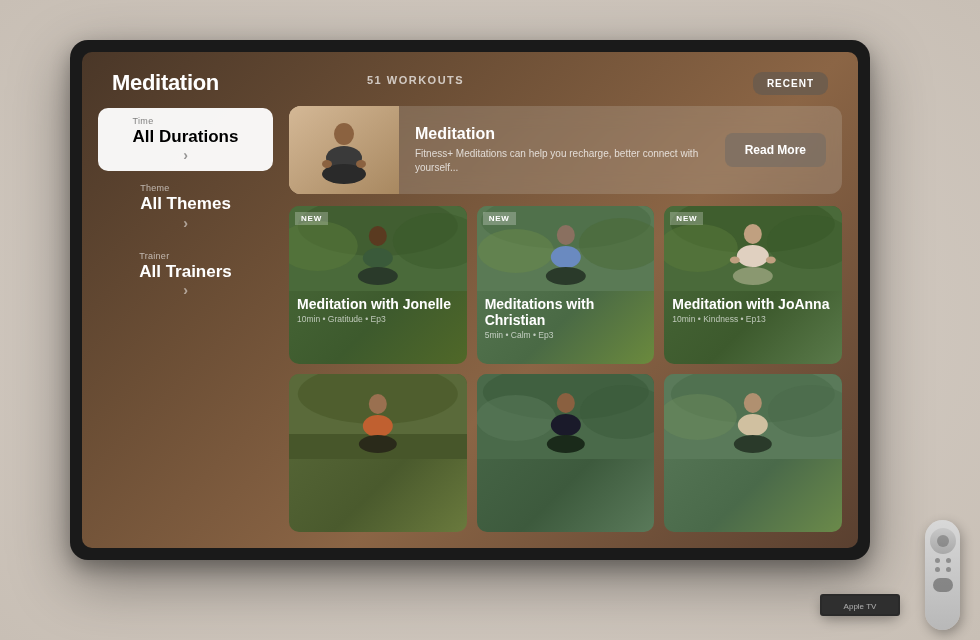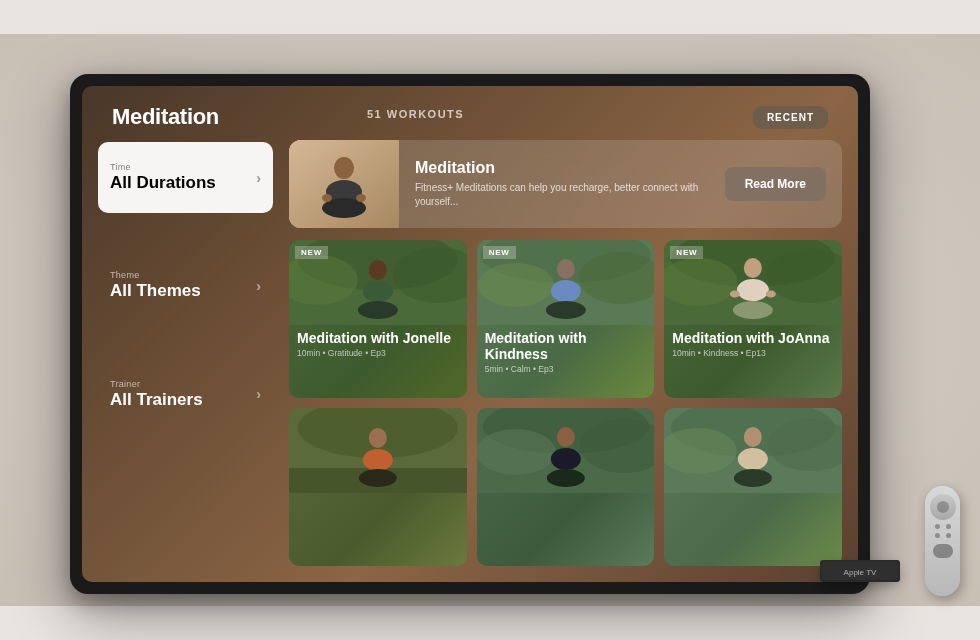--- a/index.html
+++ b/index.html
@@ -9,21 +9,21 @@
       background: #e8e4e0;
       font-family: -apple-system, BlinkMacSystemFont, 'SF Pro Display', 'Helvetica Neue', sans-serif;
       overflow: hidden;
       display: flex;
       align-items: center;
       justify-content: center;
     }
 
     .outer-wrapper {
       width: 980px;
-      height: 572px;
+      height: 640px;
       position: relative;
       display: flex;
       align-items: center;
       justify-content: center;
       background: radial-gradient(ellipse at center, #d8d0c8 0%, #c8bfb5 100%);
     }
 
     
     .tv-frame {
       width: 800px;
@@ -107,34 +107,34 @@
       width: 175px;
       flex-shrink: 0;
       display: flex;
       flex-direction: column;
       gap: 4px;
       padding-top: 2px;
     }
 
     .filter-item {
       border-radius: 10px;
-      padding: 20px 12px;
+      padding: 8px 12px;
       cursor: pointer;
       display: flex;
       align-items: center;
       justify-content: space-between;
+      flex-direction: column;
     }
 
     .filter-item.active {
       background: rgba(255,255,255,0.95);
     }
 
     .filter-item.inactive {
       background: transparent;
-      margin-top: 33px;
     }
 
     .filter-label {
       font-size: 9px;
       font-weight: 500;
       letter-spacing: 0.3px;
       margin-bottom: 1px;
     }
 
     .filter-item.active .filter-label { color: rgba(0,0,0,0.5); }
@@ -438,21 +438,21 @@
                     <ellipse cx="40" cy="45" rx="38" ry="22" fill="#6a8a4a" opacity="0.5"></ellipse>
                     <ellipse cx="145" cy="38" rx="42" ry="26" fill="#4a6a35" opacity="0.5"></ellipse>
 
                     <ellipse cx="90" cy="29" rx="9" ry="10" fill="#8a7060"></ellipse>
                     <ellipse cx="90" cy="51" rx="15" ry="11" fill="#6a8ac0"></ellipse>
                     <ellipse cx="90" cy="70" rx="20" ry="9" fill="#2a3a2a"></ellipse>
                   </svg>
                   <span class="new-badge">NEW</span>
                 </div>
                 <div class="workout-card-info">
-                  <div class="workout-title">Meditation with Kindness</div>
+                  <div class="workout-title">Meditations with Christian</div>
                   <div class="workout-meta">5min • Calm • Ep3</div>
                 </div>
               </div>
 
               <div class="workout-card">
                 <div class="workout-card-image">
                   <svg width="100%" height="85" viewBox="0 0 180 85" xmlns="http://www.w3.org/2000/svg" preserveAspectRatio="xMidYMid slice">
                     <rect width="180" height="85" fill="#4a6a3a"></rect>
                     <ellipse cx="90" cy="18" rx="82" ry="29" fill="#3a5a2a" opacity="0.7"></ellipse>
                     <ellipse cx="35" cy="42" rx="40" ry="24" fill="#5a7a3a" opacity="0.5"></ellipse>

